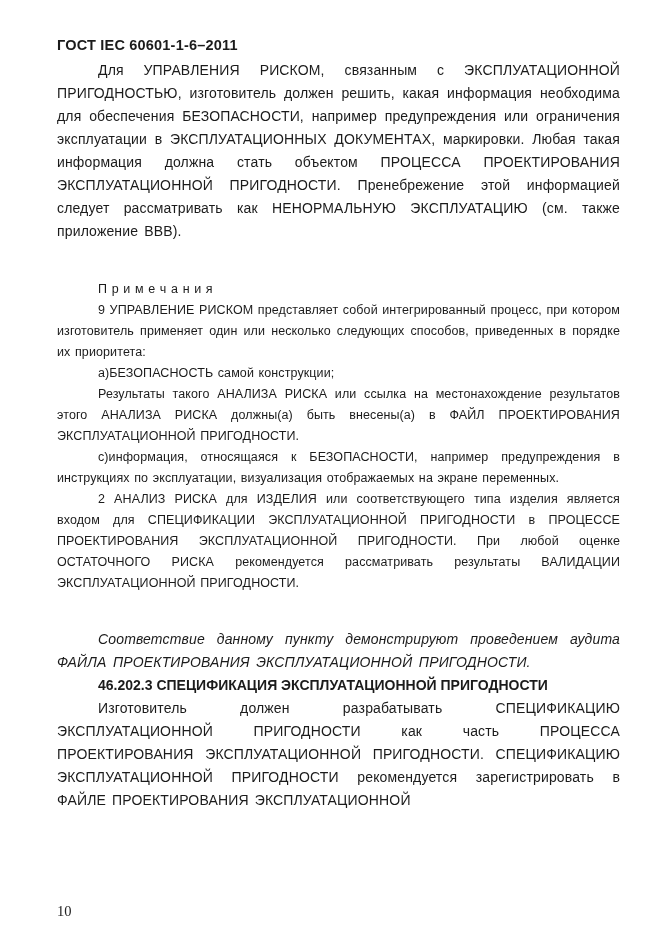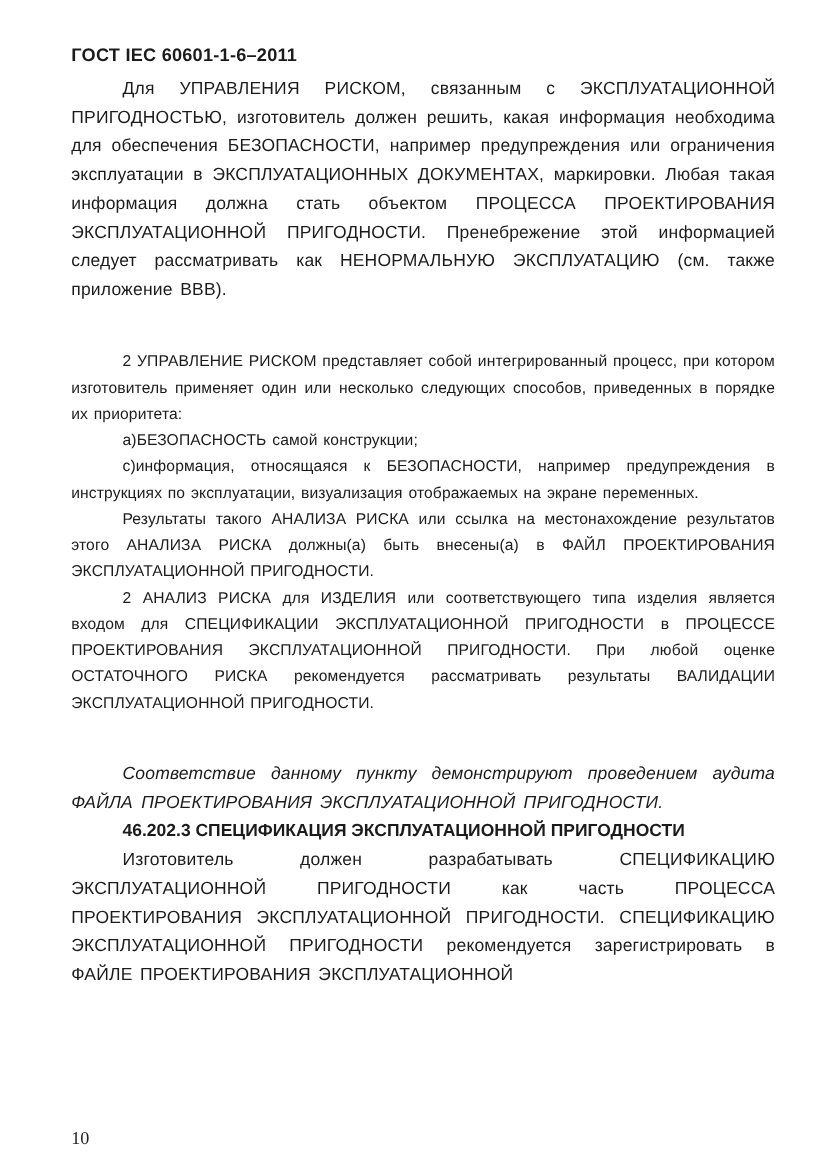--- a/index.html
+++ b/index.html
@@ -78,24 +78,25 @@
 </head>
 <body>
 
 <div class="page">
 
   <div class="doc-header">ГОСТ IEC 60601-1-6–2011</div>
 
   <p class="body-para first">Для УПРАВЛЕНИЯ РИСКОМ, связанным с ЭКСПЛУАТАЦИОННОЙ ПРИГОДНОСТЬЮ, изготовитель должен решить, какая информация необходима для обеспечения БЕЗОПАСНОСТИ, например предупреждения или ограничения эксплуатации в ЭКСПЛУАТАЦИОННЫХ ДОКУМЕНТАХ, маркировки. Любая такая информация должна стать объектом ПРОЦЕССА ПРОЕКТИРОВАНИЯ ЭКСПЛУАТАЦИОННОЙ ПРИГОДНОСТИ. Пренебрежение этой информацией следует рассматривать как НЕНОРМАЛЬНУЮ ЭКСПЛУАТАЦИЮ (см. также приложение BBB).</p>
 
   <div class="notes">
-    <p class="note-para">2 УПРАВЛЕНИЕ РИСКОМ представляет собой интегрированный процесс, при котором изготовитель применяет один или несколько следующих способов, приведенных в порядке их приоритета:</p>
+    <p class="note-para notes-label">П р и м е ч а н и я</p>
+    <p class="note-para">9 УПРАВЛЕНИЕ РИСКОМ представляет собой интегрированный процесс, при котором изготовитель применяет один или несколько следующих способов, приведенных в порядке их приоритета:</p>
     <p class="note-para">a)БЕЗОПАСНОСТЬ самой конструкции;</p>
+    <p class="note-para">Результаты такого АНАЛИЗА РИСКА или ссылка на местонахождение результатов этого АНАЛИЗА РИСКА должны(а) быть внесены(а) в ФАЙЛ ПРОЕКТИРОВАНИЯ ЭКСПЛУАТАЦИОННОЙ ПРИГОДНОСТИ.</p>
     <p class="note-para">c)информация, относящаяся к БЕЗОПАСНОСТИ, например предупреждения в инструкциях по эксплуатации, визуализация отображаемых на экране переменных.</p>
-    <p class="note-para">Результаты такого АНАЛИЗА РИСКА или ссылка на местонахождение результатов этого АНАЛИЗА РИСКА должны(а) быть внесены(а) в ФАЙЛ ПРОЕКТИРОВАНИЯ ЭКСПЛУАТАЦИОННОЙ ПРИГОДНОСТИ.</p>
     <p class="note-para">2 АНАЛИЗ РИСКА для ИЗДЕЛИЯ или соответствующего типа изделия является входом для СПЕЦИФИКАЦИИ ЭКСПЛУАТАЦИОННОЙ ПРИГОДНОСТИ в ПРОЦЕССЕ ПРОЕКТИРОВАНИЯ ЭКСПЛУАТАЦИОННОЙ ПРИГОДНОСТИ. При любой оценке ОСТАТОЧНОГО РИСКА рекомендуется рассматривать результаты ВАЛИДАЦИИ ЭКСПЛУАТАЦИОННОЙ ПРИГОДНОСТИ.</p>
   </div>
 
   <p class="body-para compliance">Соответствие данному пункту демонстрируют проведением аудита ФАЙЛА ПРОЕКТИРОВАНИЯ ЭКСПЛУАТАЦИОННОЙ ПРИГОДНОСТИ.</p>
 
   <p class="section-heading">46.202.3 СПЕЦИФИКАЦИЯ ЭКСПЛУАТАЦИОННОЙ ПРИГОДНОСТИ</p>
 
   <p class="body-para">Изготовитель должен разрабатывать СПЕЦИФИКАЦИЮ ЭКСПЛУАТАЦИОННОЙ ПРИГОДНОСТИ как часть ПРОЦЕССА ПРОЕКТИРОВАНИЯ ЭКСПЛУАТАЦИОННОЙ ПРИГОДНОСТИ. СПЕЦИФИКАЦИЮ ЭКСПЛУАТАЦИОННОЙ ПРИГОДНОСТИ рекомендуется зарегистрировать в ФАЙЛЕ ПРОЕКТИРОВАНИЯ ЭКСПЛУАТАЦИОННОЙ</p>
 
   <div class="page-number">10</div>

